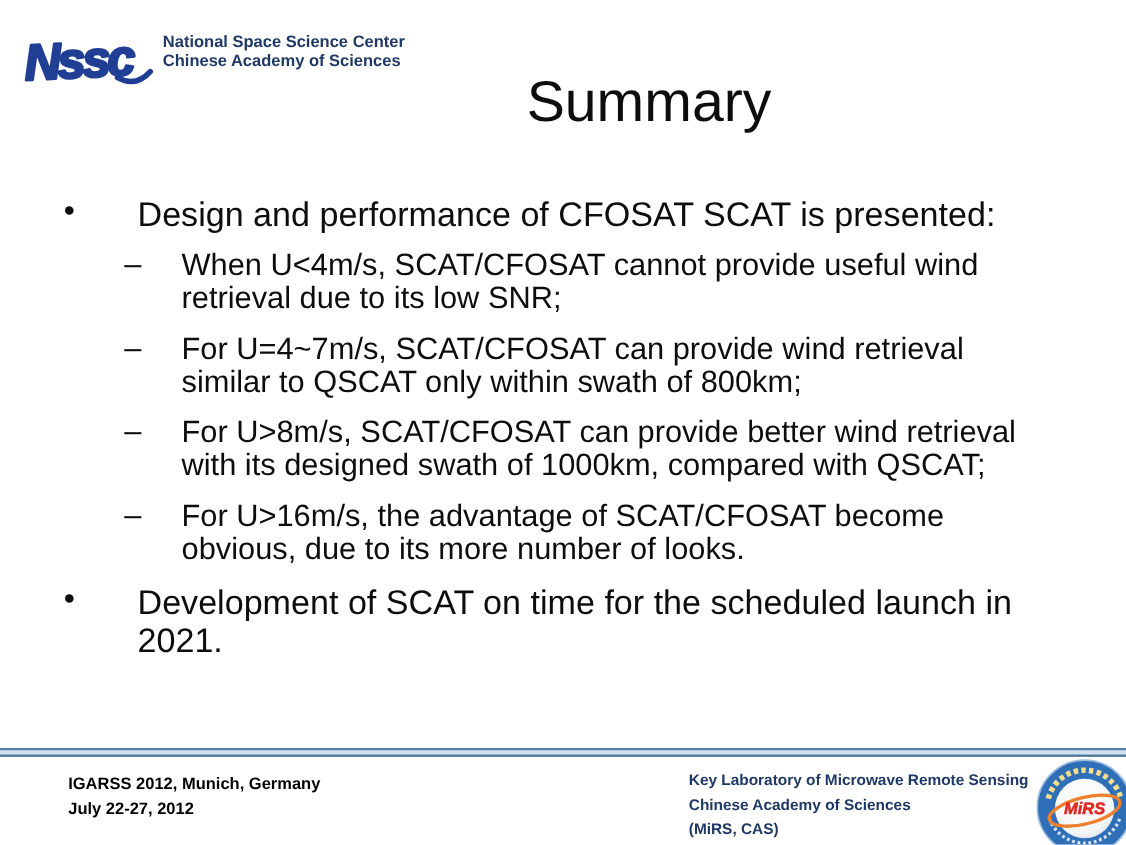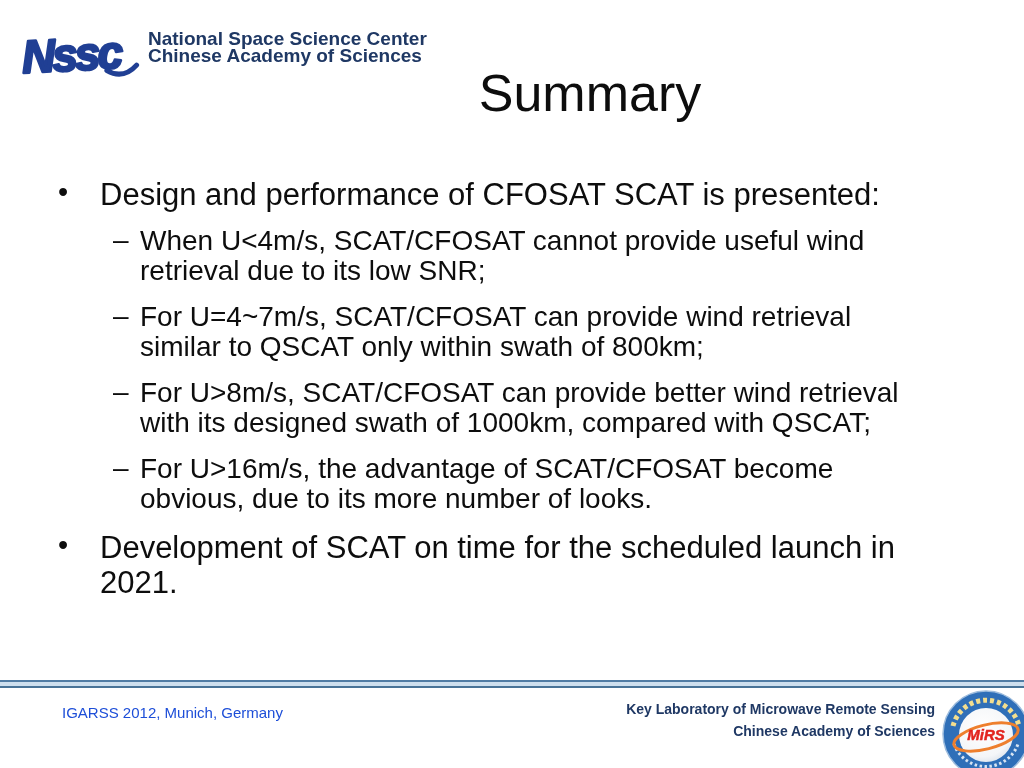--- a/index.html
+++ b/index.html
@@ -8,49 +8,49 @@
     width:1024px;height:768px;
     background:#ffffff;
     overflow:hidden;
     font-family:"Liberation Sans",sans-serif;
     color:#111;
   }
   
   .nssc-logo{position:absolute;left:20px;top:22px;}
   .org-block{
     position:absolute;left:148px;top:30px;
-    font-size:19px;font-weight:bold;line-height:17px;
+    font-size:15px;font-weight:bold;line-height:17px;
     color:#1F3864;letter-spacing:0;
   }
   .slide-title{
     position:absolute;left:150px;top:64px;width:880px;
     text-align:center;
     font-size:52px;line-height:58px;font-weight:400;color:#0d0d0d;
   }
   
   .content{position:absolute;left:42px;top:177px;width:894px;color:#0d0d0d;}
   .li{position:relative;}
-  .li .txt{display:block;}
+  .li .txt{display:block;margin-left:25px;}
   .l1{padding-left:58px;font-size:31px;line-height:35px;margin:0 0 14px 0;}
   .l1 .marker{position:absolute;left:16px;top:-2px;font-size:29px;}
   .l2{margin-left:58px;padding-left:40px;font-size:28px;line-height:30px;margin-bottom:16px;}
   .l2 .marker{position:absolute;left:13px;top:-1px;font-size:28px;}
   
   .footer-rule{
     position:absolute;left:0;right:0;top:680px;height:4px;
     background:#CEDFEE;
     border-top:2px solid #517CA4;
     border-bottom:2px solid #497397;
   }
   .footer-left{
     position:absolute;left:62px;top:701px;
-    font-size:15px;font-weight:normal;line-height:23px;color:#1d4ed8;
+    font-size:15px;font-weight:bold;line-height:23px;color:#000000;
   }
   .footer-right{
-    position:absolute;right:89px;top:698px;text-align:right;
+    position:absolute;right:89px;top:698px;text-align:left;
     font-size:14px;font-weight:bold;line-height:22px;color:#1F3864;
   }
   .mirs-logo{position:absolute;right:-6px;top:690px;width:88px;height:88px;}
 </style>
 </head>
 <body>
 
 <div class="slide">
 
   <div class="nssc-logo">
@@ -100,25 +100,27 @@
       <span class="marker">•</span>
       <span class="txt">Development of SCAT on time for the scheduled launch in 2021.</span>
     </div>
 
   </div>
 
   <div class="footer-rule"></div>
 
   <div class="footer-left">
     <div>IGARSS 2012, Munich, Germany</div>
+    <div>July 22-27, 2012</div>
   </div>
 
   <div class="footer-right">
     <div>Key Laboratory of Microwave Remote Sensing</div>
     <div>Chinese Academy of Sciences</div>
+    <div>(MiRS, CAS)</div>
   </div>
 
   <div class="mirs-logo">
     <svg width="88" height="88" viewBox="0 0 88 88">
       <defs>
         <radialGradient id="globeGrad" cx="45%" cy="38%" r="65%">
           <stop offset="0%" stop-color="#ffffff"></stop>
           <stop offset="80%" stop-color="#f4f6f8"></stop>
           <stop offset="100%" stop-color="#dfe6ee"></stop>
         </radialGradient>

